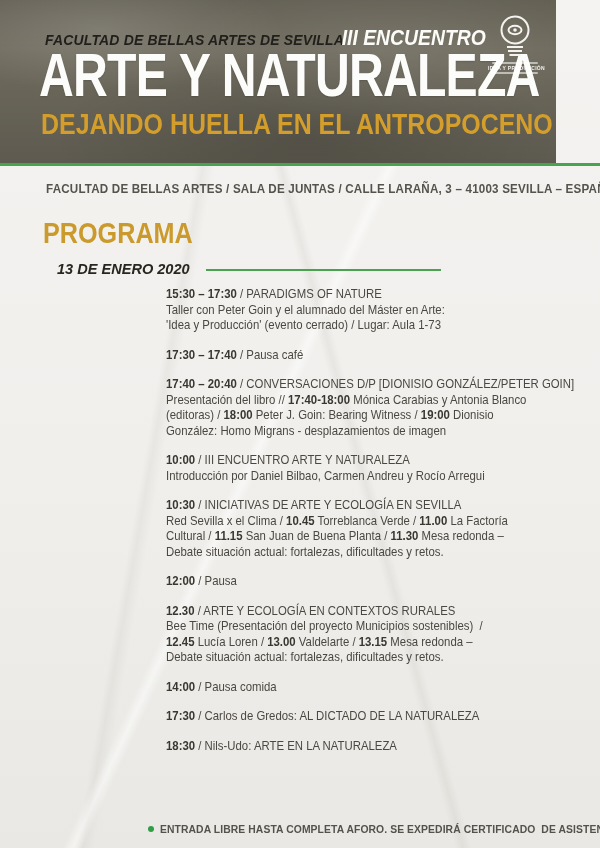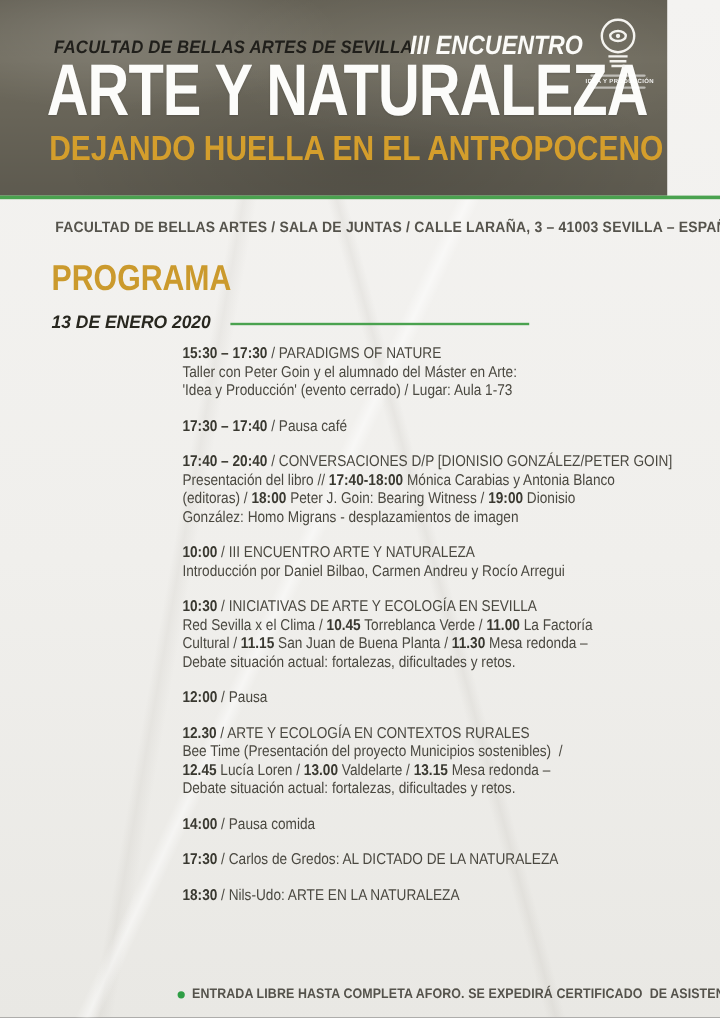--- a/index.html
+++ b/index.html
@@ -71,21 +71,21 @@
   .day-line{flex:1; height:2px; background:#4aa24f; margin-top:2px;}
   .day-items{
     margin-left:152px; width:480px;
     transform:scaleX(.875); transform-origin:0 0;
   }
   .item{
     margin:0 0 14px 0; font-size:13px; line-height:15.5px;
     color:#4a4840; white-space:pre-wrap;
   }
   .tb{font-weight:bold; color:#393830;}
-  .day{margin-bottom:4px;}
+  .day{margin-bottom:4px;padding-left:14px;}
   
   .note-row{position:absolute; left:148px; bottom:13px; display:flex; align-items:center;}
   .dot{width:6px; height:6px; border-radius:50%; background:#2f9e45; margin-right:6px; flex:0 0 auto;}
   .note{
     font-size:11.5px; font-weight:bold; color:#54524b; letter-spacing:.1px;
     white-space:pre; transform:scaleX(.9); transform-origin:0 50%;
   }
 </style>
 </head>
 <body>

